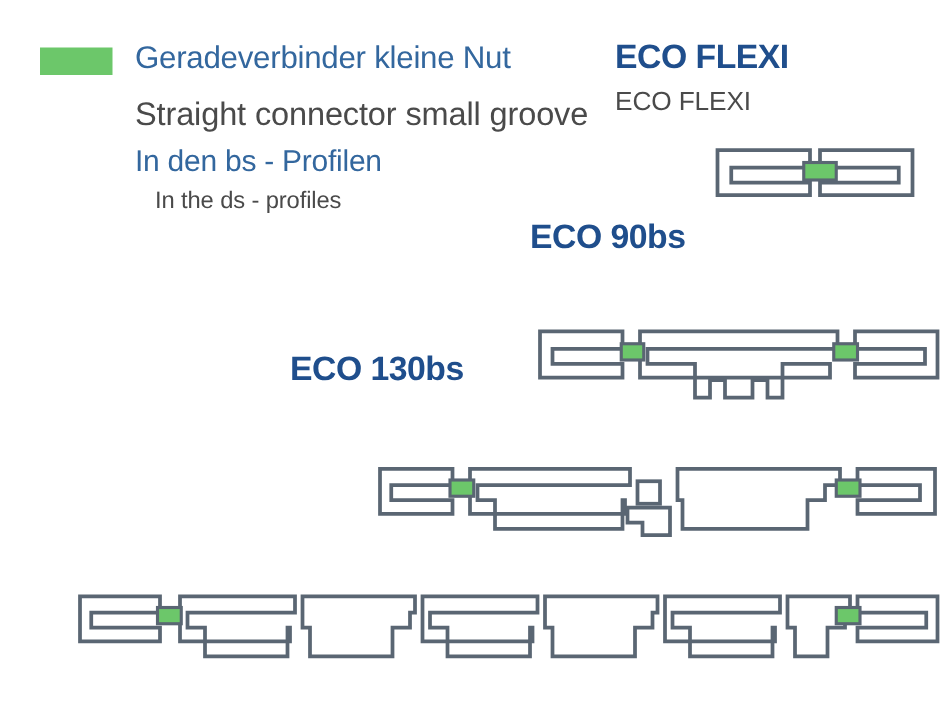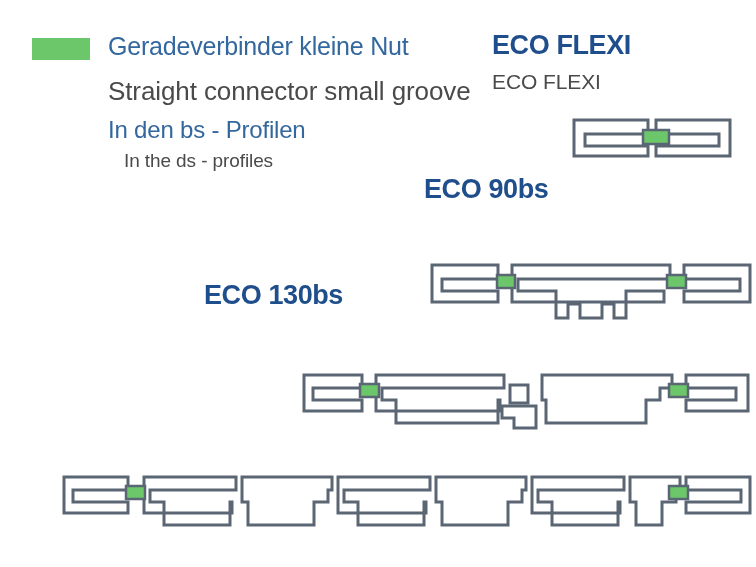--- a/index.html
+++ b/index.html
@@ -151,21 +151,21 @@
       <rect x="71" y="17" width="14" height="3" fill="#5a6673"></rect>
       <rect x="69" y="15" width="18" height="13" fill="#6cc76a" stroke="#5a6673" stroke-width="2.5"></rect>
     </g>
     <g>
       <rect x="241" y="17" width="16" height="3" fill="#5a6673"></rect>
       <rect x="239" y="15" width="19" height="13" fill="#6cc76a" stroke="#5a6673" stroke-width="2.5"></rect>
     </g>
   </svg>
 </div>
 
-<div class="product" style="left:204px; top:282px;">
+<div class="product" style="left:232px; top:282px;">
   <div class="p-title">ECO 130bs</div>
 </div>
 
 <div class="p-figure" style="left:300px; top:370px;">
   <svg width="452" height="68" viewBox="0 0 452 68" xmlns="http://www.w3.org/2000/svg">
     <g fill="#ffffff" stroke="#5a6673" stroke-width="3" stroke-linejoin="miter">
 
       <path d="M4 5 H62 V18 H13 V30 H62 V41 H4 Z"></path>
 
       <path d="M76 5 H204 V18 H82 V30 H96 V53 H198 V30 H200 V41 H76 Z"></path>

